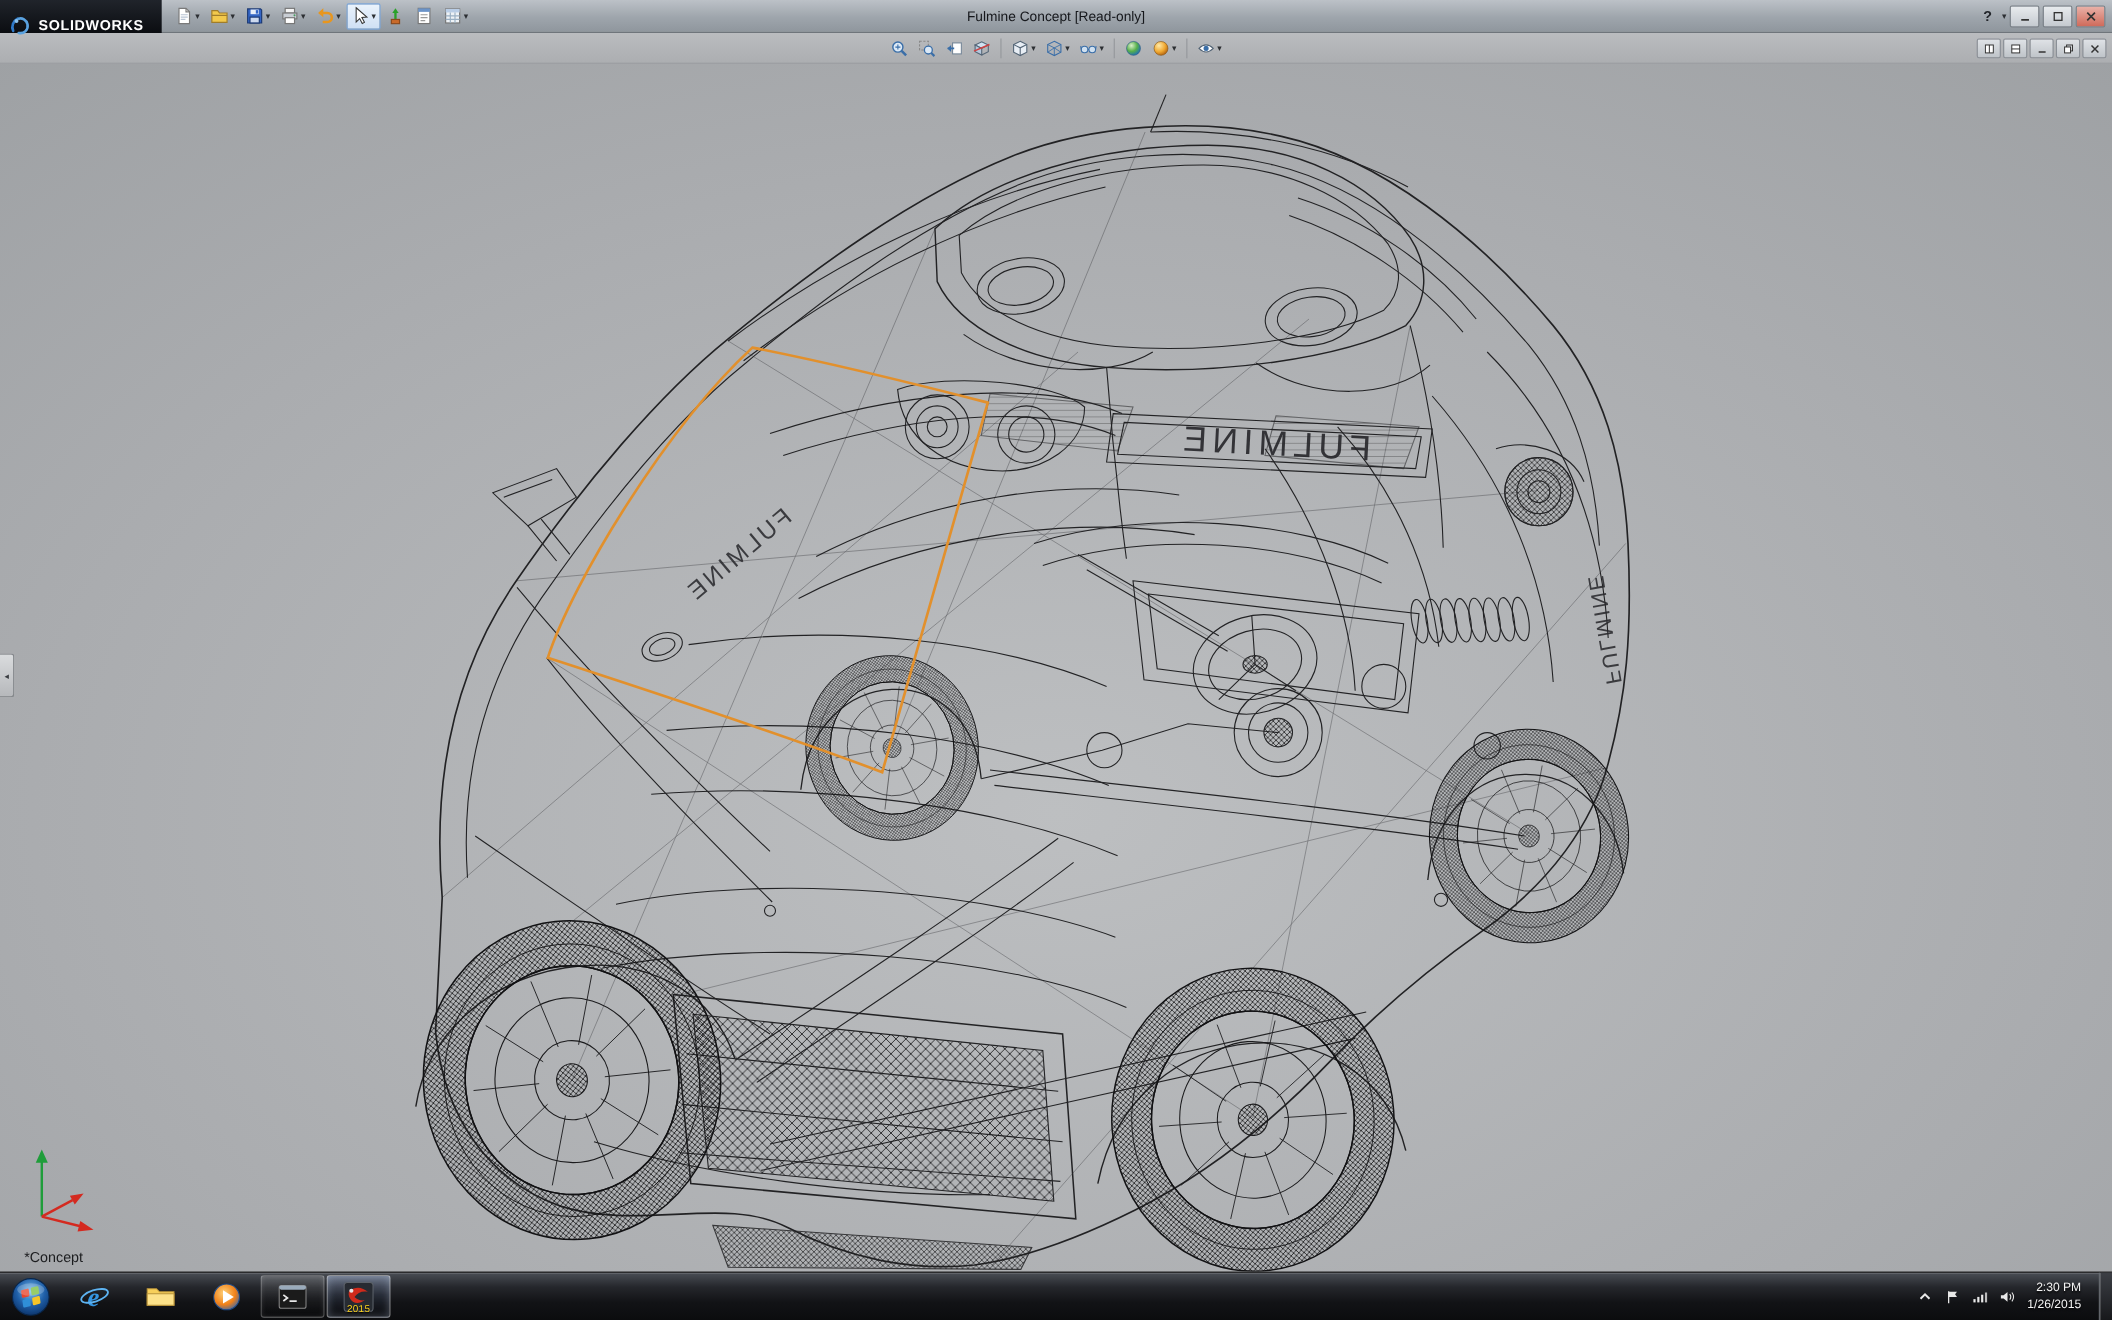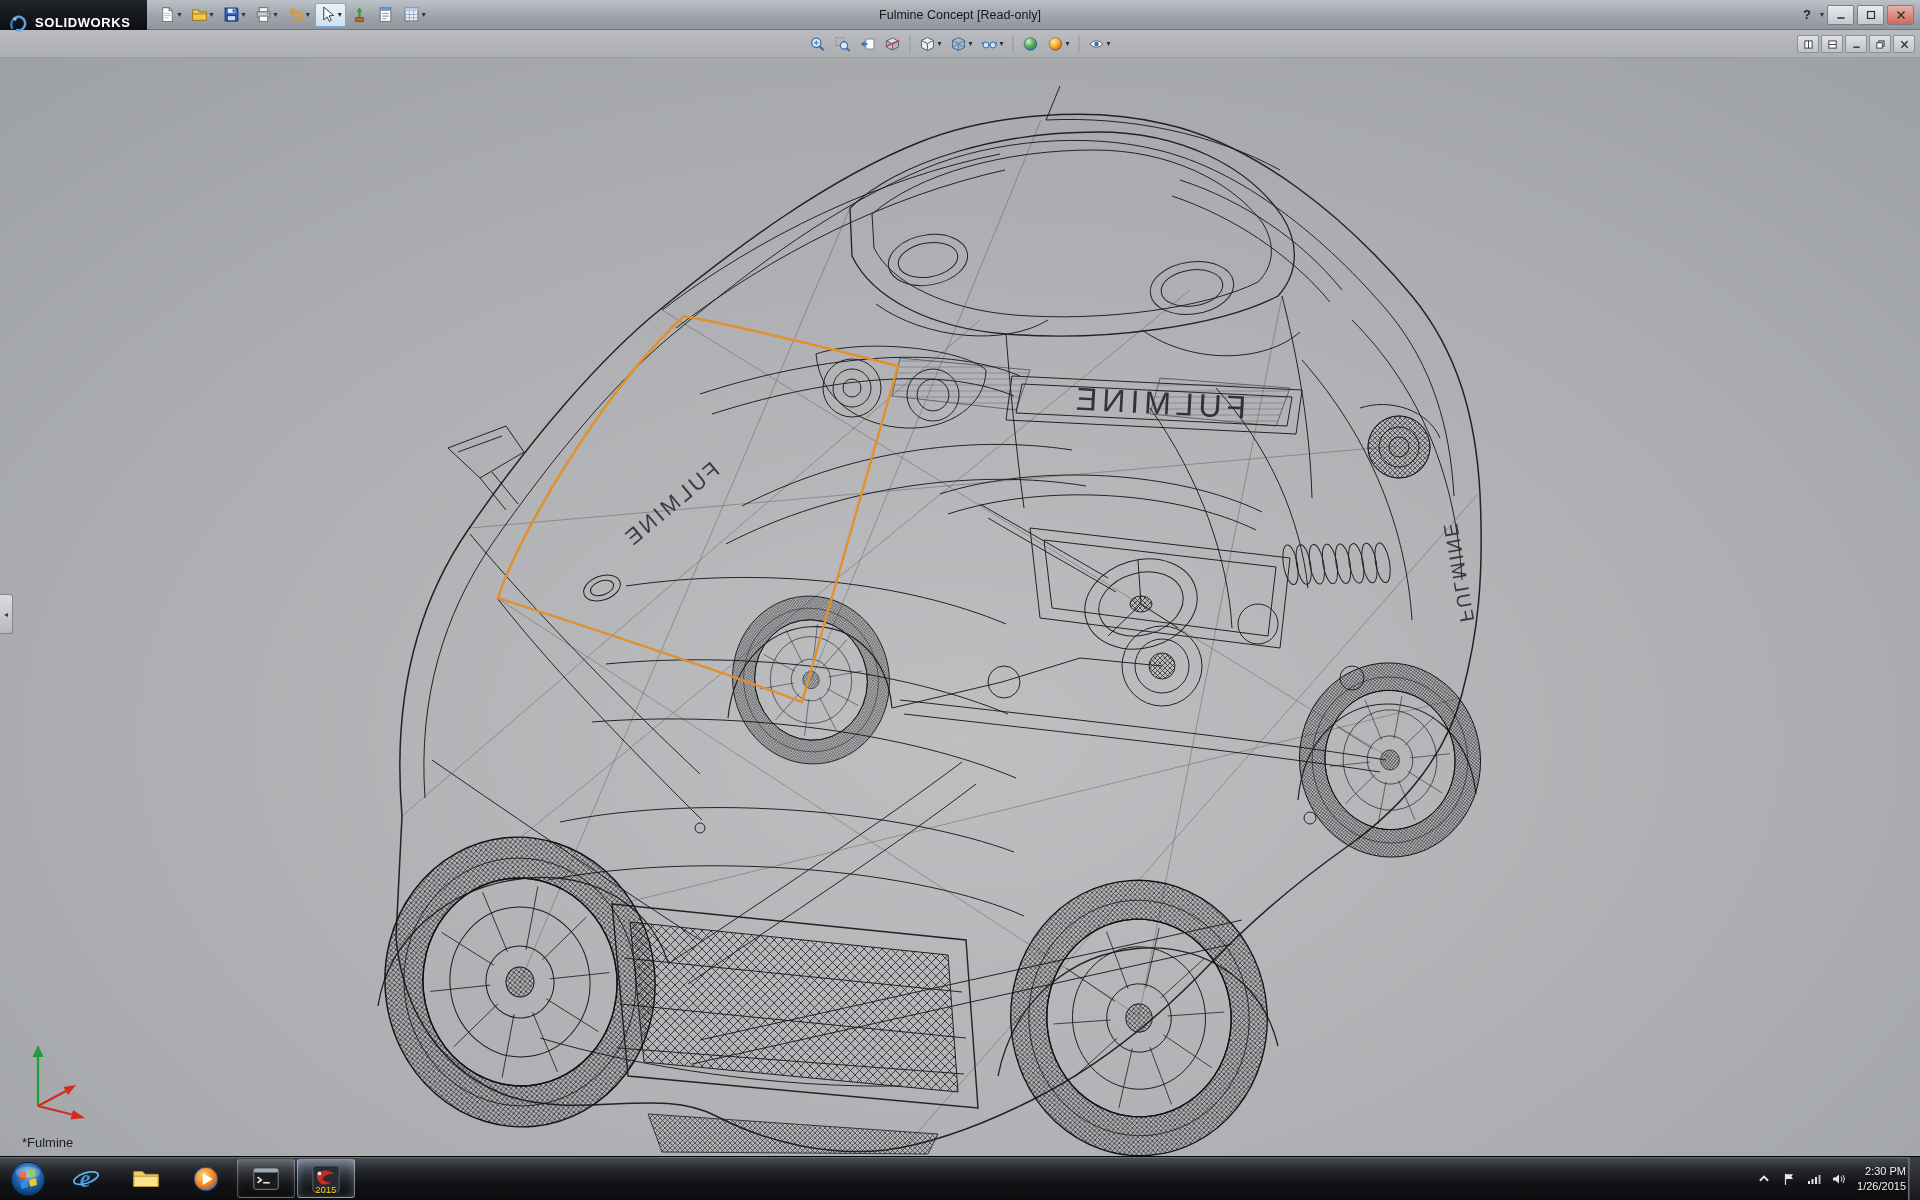--- a/index.html
+++ b/index.html
@@ -54,21 +54,21 @@
   .start-btn{width:56px;display:flex;align-items:center;justify-content:center}
   .start-btn svg{width:38px;height:38px;display:block}
   .tb-apps{display:flex;align-items:stretch}
   .app-btn{width:58px;margin:2px 1px;border-radius:3px;position:relative;display:flex;align-items:center;justify-content:center;border:1px solid transparent}
   .app-btn svg{width:30px;height:30px;display:block}
   .app-btn.open{background:linear-gradient(rgba(255,255,255,.16),rgba(255,255,255,.05) 45%,rgba(0,0,0,.3));
     border-color:rgba(255,255,255,.28);box-shadow:inset 0 0 5px rgba(255,255,255,.12)}
   .app-btn.active{background:linear-gradient(rgba(190,210,255,.34),rgba(130,160,215,.14) 45%,rgba(0,0,0,.22));
     border-color:rgba(255,255,255,.45);box-shadow:inset 0 0 8px rgba(210,230,255,.3)}
   .badge{position:absolute;bottom:2px;left:50%;transform:translateX(-50%);color:#ffd61e;font-size:9px;font-weight:normal;text-shadow:0 1px 1px #000;letter-spacing:.3px}
-  .tray{margin-left:auto;display:flex;align-items:center;gap:11px;padding:0 2px 0 8px}
+  .tray{margin-left:auto;display:flex;align-items:center;gap:11px;padding:0 16px 0 8px}
   .tray-icon{display:block}
   .tray-icon svg{width:14px;height:14px;display:block}
   .clock{text-align:right;color:#f4f4f4;font-size:11px;line-height:1.3;text-shadow:0 1px 2px #000}
   .show-desktop{width:12px;height:100%;background:linear-gradient(#3c3f45,#17181b);border-left:1px solid #6a6e74;box-shadow:inset 1px 0 0 rgba(255,255,255,.18)}
 </style>
 </head>
 <body>
 
 <div id="app">
 
@@ -513,21 +513,21 @@
       <g stroke-width="2.2" fill="none">
         <line x1="24" y1="74" x2="24" y2="24" stroke="#1f9d3a"></line>
         <path d="M24 13l-5.5 12h11z" fill="#1f9d3a" stroke="none"></path>
         <line x1="24" y1="74" x2="60" y2="83" stroke="#d42a20"></line>
         <path d="M71 86l-12-8-2.5 9.5z" fill="#d42a20" stroke="none"></path>
         <line x1="24" y1="74" x2="52" y2="59" stroke="#d42a20"></line>
         <path d="M62 53l-12.5 2 4.5 8z" fill="#d42a20" stroke="none"></path>
       </g>
     </svg>
 
-    <div class="view-label">*Fulmine</div>
+    <div class="view-label">*Concept</div>
   </div>
 
   <footer class="taskbar">
     <div class="start-btn">
         <svg viewBox="0 0 40 40">
           <defs>
             <radialGradient id="orbG" cx="50%" cy="35%" r="70%">
               <stop offset="0%" stop-color="#7ec0ef"></stop>
               <stop offset="55%" stop-color="#1f5fa8"></stop>
               <stop offset="100%" stop-color="#0a2f63"></stop>

